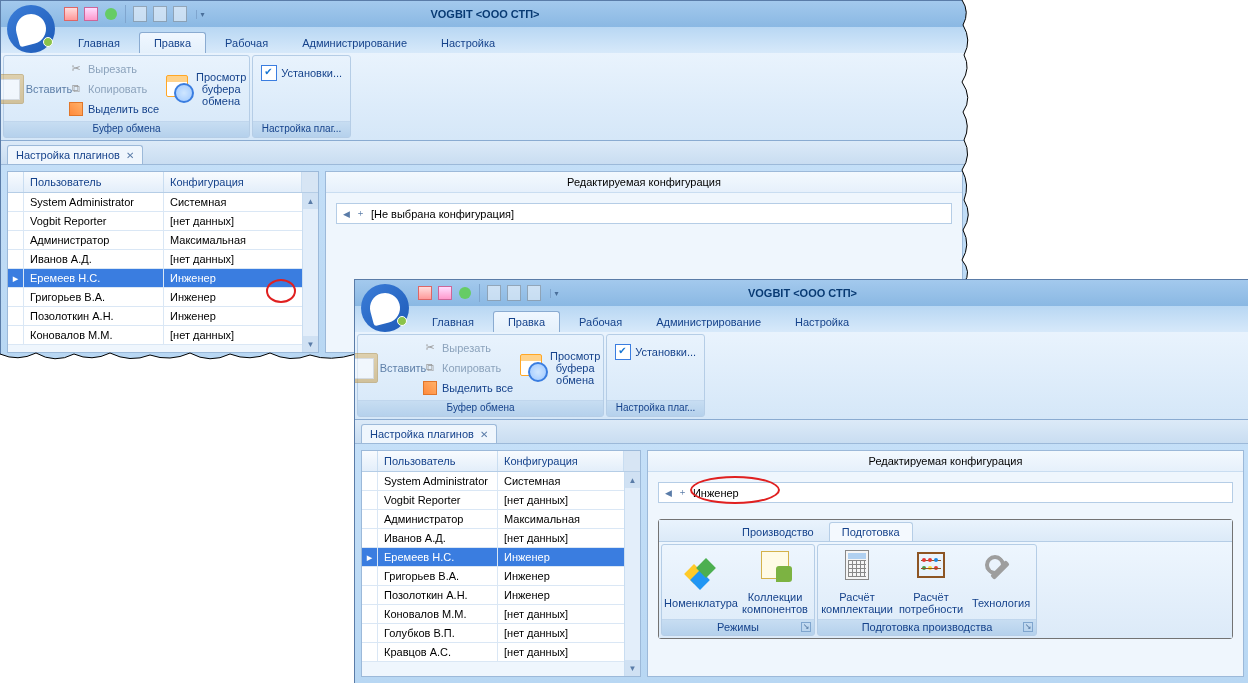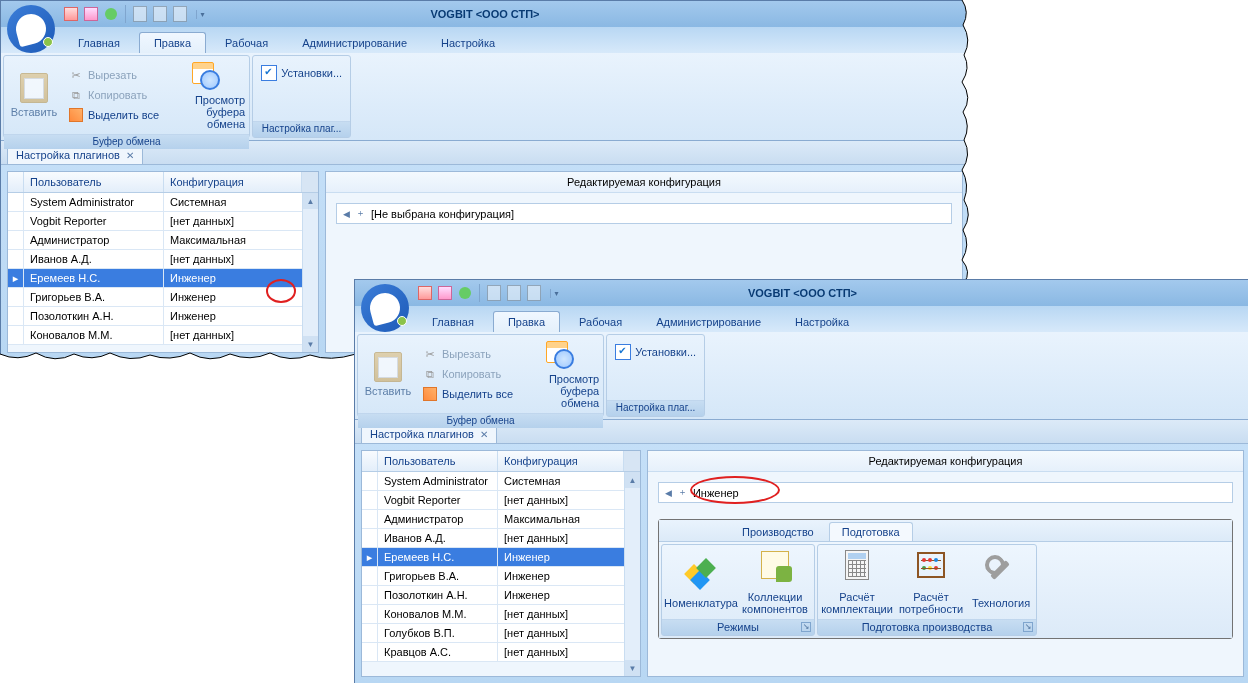--- a/index.html
+++ b/index.html
@@ -19,21 +19,21 @@
 
   .tabstrip { height: 26px; display: flex; align-items: flex-end; padding-left: 62px; gap: 4px; background: linear-gradient(to bottom, #b8d7f3, #d7e9fa); }
   .tab { padding: 4px 14px; border: 1px solid transparent; border-bottom: none; color: #15428b; border-radius: 3px 3px 0 0; }
   .tab.active { background: linear-gradient(to bottom, #f0f7ff, #e4f0fb); border-color: #8aabd1; }
 
   .ribbon { height: 88px; background: linear-gradient(to bottom, #e9f3fd, #d5e7f8); border-bottom: 1px solid #8aabd1; display: flex; padding: 2px; gap: 2px; }
   .group { border: 1px solid #b5cde6; border-radius: 3px; display: flex; flex-direction: column; }
   .group-body { flex: 1; display: flex; padding: 2px; }
   .group-caption { height: 16px; background: linear-gradient(to bottom, #c7ddf2, #b5d1ec); text-align: center; color: #15428b; font-size: 10px; line-height: 14px; border-top: 1px solid #c0d6ed; position: relative; }
   .group-caption .launcher { position: absolute; right: 3px; top: 2px; width: 10px; height: 10px; border: 1px solid #7fa5ce; font-size: 8px; line-height: 8px; color: #4a6f9a; }
-  .big-btn { width: 56px; display: flex; flex-direction: column; align-items: center; justify-content: center; color: #5d7fa8; gap: 2px; padding: 2px; text-align: right;}
+  .big-btn { width: 56px; display: flex; flex-direction: row; align-items: center; justify-content: center; color: #5d7fa8; gap: 2px; padding: 2px; text-align: center;}
   .big-btn.enabled { color: #15428b; }
   .big-btn .ico { width: 32px; height: 32px; display: flex; align-items: center; justify-content: center; }
   .small-btn-col { display: flex; flex-direction: column; justify-content: center; gap: 2px; padding: 0 4px; }
   .small-btn { display: flex; align-items: center; gap: 4px; color: #8ca3bc; padding: 1px 2px; }
   .small-btn.enabled { color: #15428b; }
   .small-btn .si { width: 16px; height: 16px; display: flex; align-items: center; justify-content: center; }
 
   .doc-tabs { height: 24px; background: linear-gradient(to bottom, #dceaf8, #c9ddf1); display: flex; align-items: flex-end; padding: 0 6px; border-bottom: 1px solid #9cb9d9; }
   .doc-tab { background: #eff6fd; border: 1px solid #9cb9d9; border-bottom: none; padding: 3px 8px; border-radius: 3px 3px 0 0; color: #15428b; display: flex; align-items: center; gap: 6px; }
   .doc-tab .close { color: #5a7ca8; font-size: 10px; }

